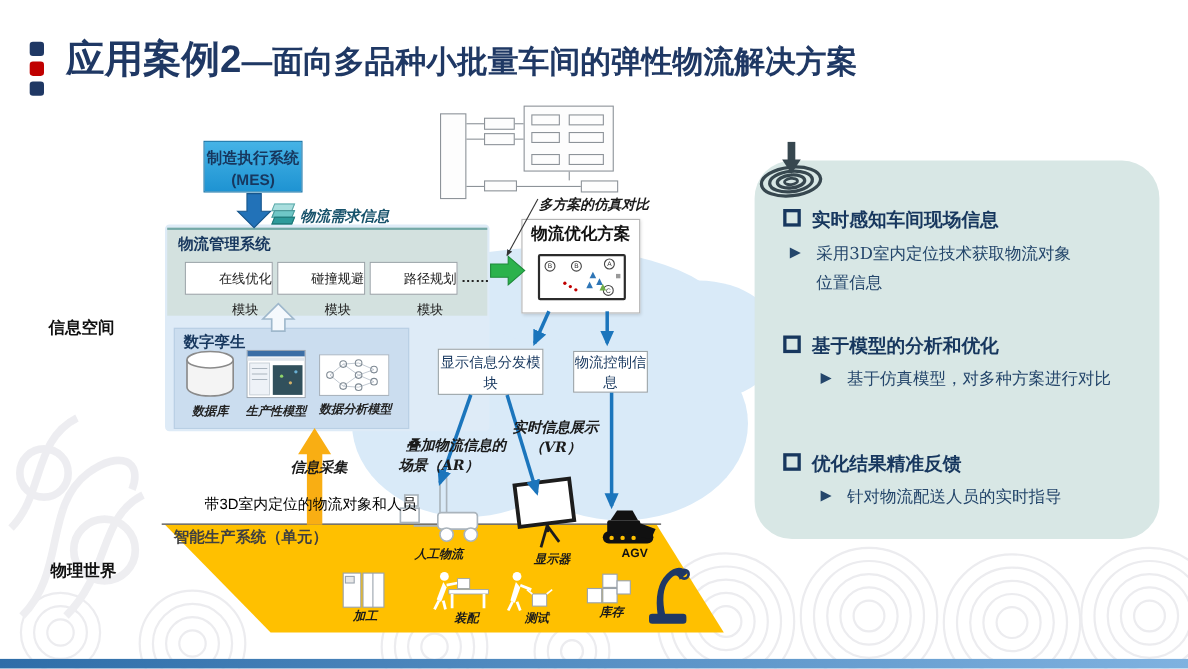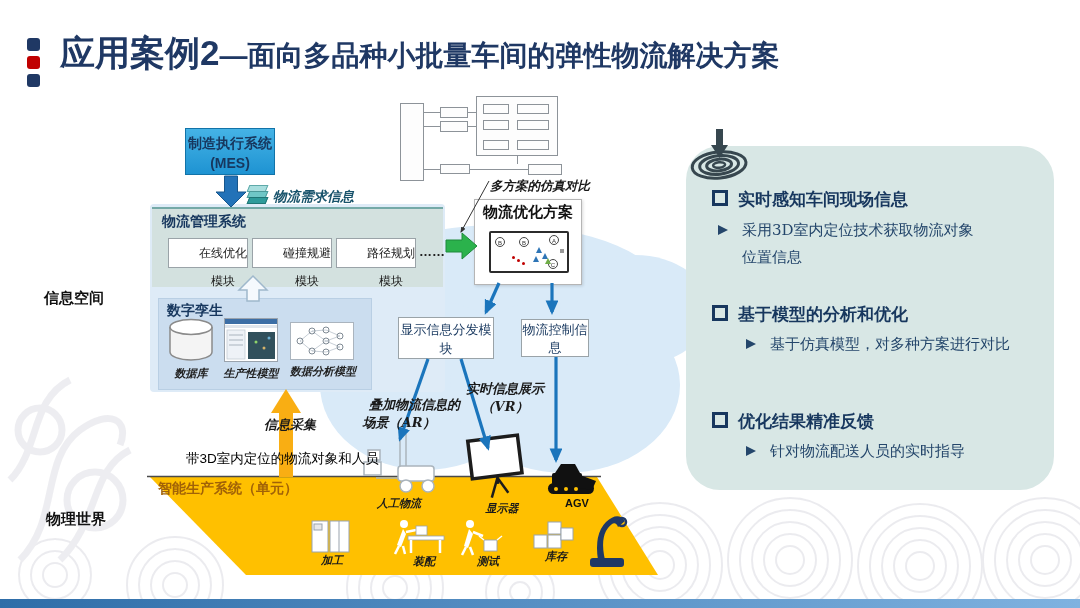--- a/index.html
+++ b/index.html
@@ -348,21 +348,21 @@
     <line x1="556" y1="357" x2="556" y2="460" stroke="#1B75BC" stroke-width="3.2" marker-end="url(#mB)"></line>
   </svg>
 
   <div class="abs hand" style="left:244px;top:416px;font-size:13px;z-index:5;margin-left:20px;">信息采集</div>
   <div class="abs hand" style="left:338px;top:396px;width:122px;text-align:right;font-size:13px;z-index:5;">叠加物流信息的</div>
   <div class="abs hand" style="left:338px;top:414px;width:122px;text-align:center;font-size:13px;z-index:5;">场景（AR）</div>
   <div class="abs hand" style="left:460px;top:380px;width:90px;text-align:center;font-size:13px;z-index:5;">实时信息展示</div>
   <div class="abs hand" style="left:460px;top:398px;width:90px;text-align:center;font-size:13px;z-index:5;">（VR）</div>
   <div class="abs" style="left:186px;top:450px;font-size:13.5px;color:#000000;z-index:5;">带3D室内定位的物流对象和人员</div>
 
-  <div class="abs" style="left:158px;top:480px;font-size:14px;font-weight:bold;color:#a16207;z-index:5;">智能生产系统（单元）</div>
+  <div class="abs" style="left:158px;top:480px;font-size:14px;font-weight:bold;color:#404040;z-index:5;">智能生产系统（单元）</div>
   <div class="abs hand" style="left:356px;top:496px;width:86px;text-align:center;font-size:11px;z-index:5;">人工物流</div>
   <div class="abs hand" style="left:474px;top:501px;width:56px;text-align:center;font-size:11px;z-index:5;">显示器</div>
   <div class="abs" style="left:556px;top:497px;width:42px;text-align:center;font-size:11px;font-weight:bold;color:#111;z-index:5;">AGV</div>
   <div class="abs hand" style="left:306px;top:553px;width:52px;text-align:center;font-size:11px;z-index:5;">加工</div>
   <div class="abs hand" style="left:398px;top:554px;width:52px;text-align:center;font-size:11px;z-index:5;">装配</div>
   <div class="abs hand" style="left:462px;top:554px;width:52px;text-align:center;font-size:11px;z-index:5;">测试</div>
   <div class="abs hand" style="left:530px;top:549px;width:52px;text-align:center;font-size:11px;z-index:5;">库存</div>
 
   <div class="abs" id="panel" style="z-index:2;"></div>
   <svg class="abs" style="left:688px;top:128px;z-index:5;" width="66" height="54" viewBox="0 0 66 54">

